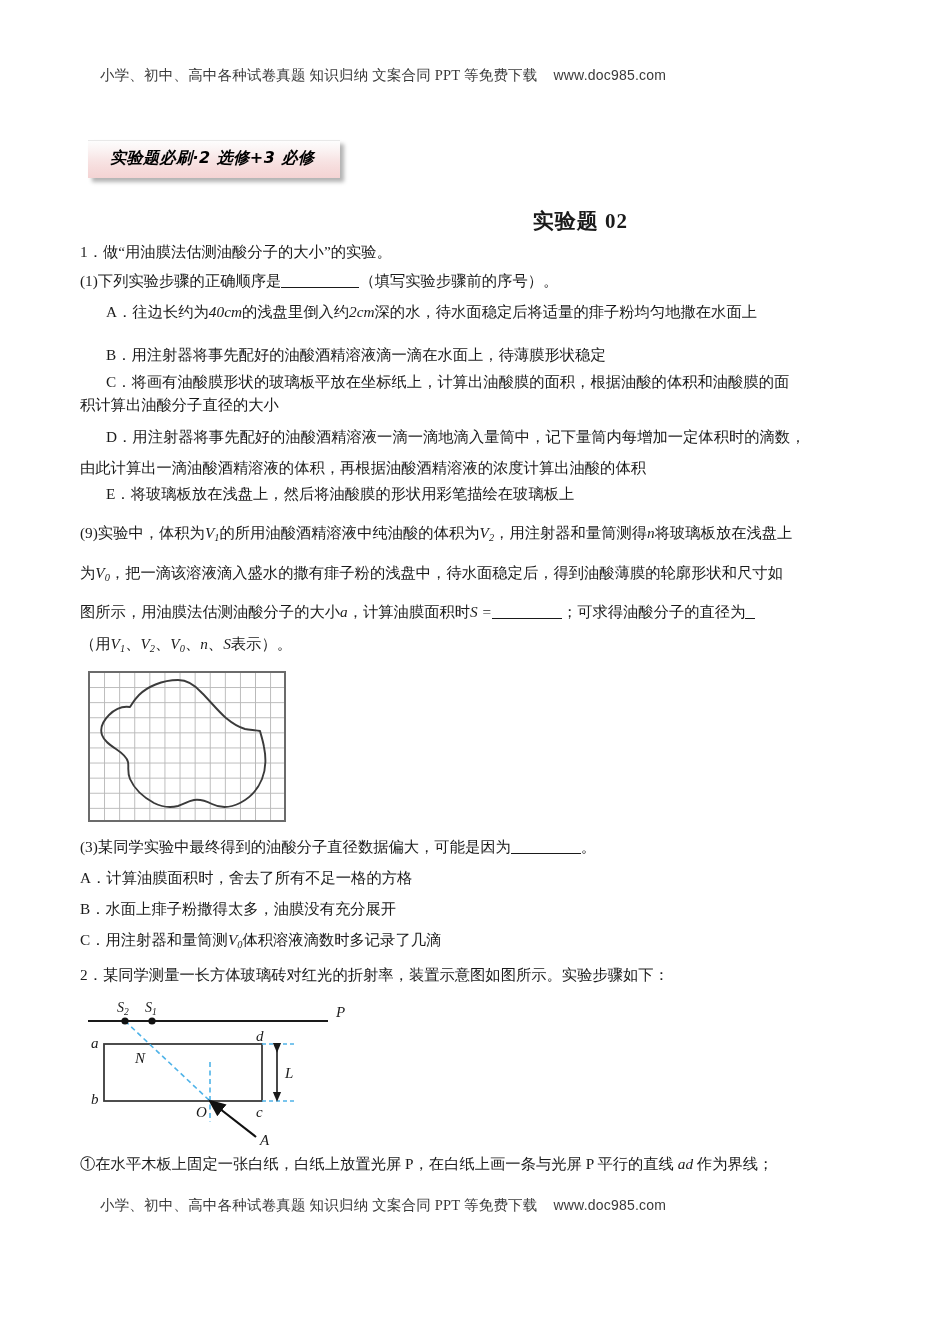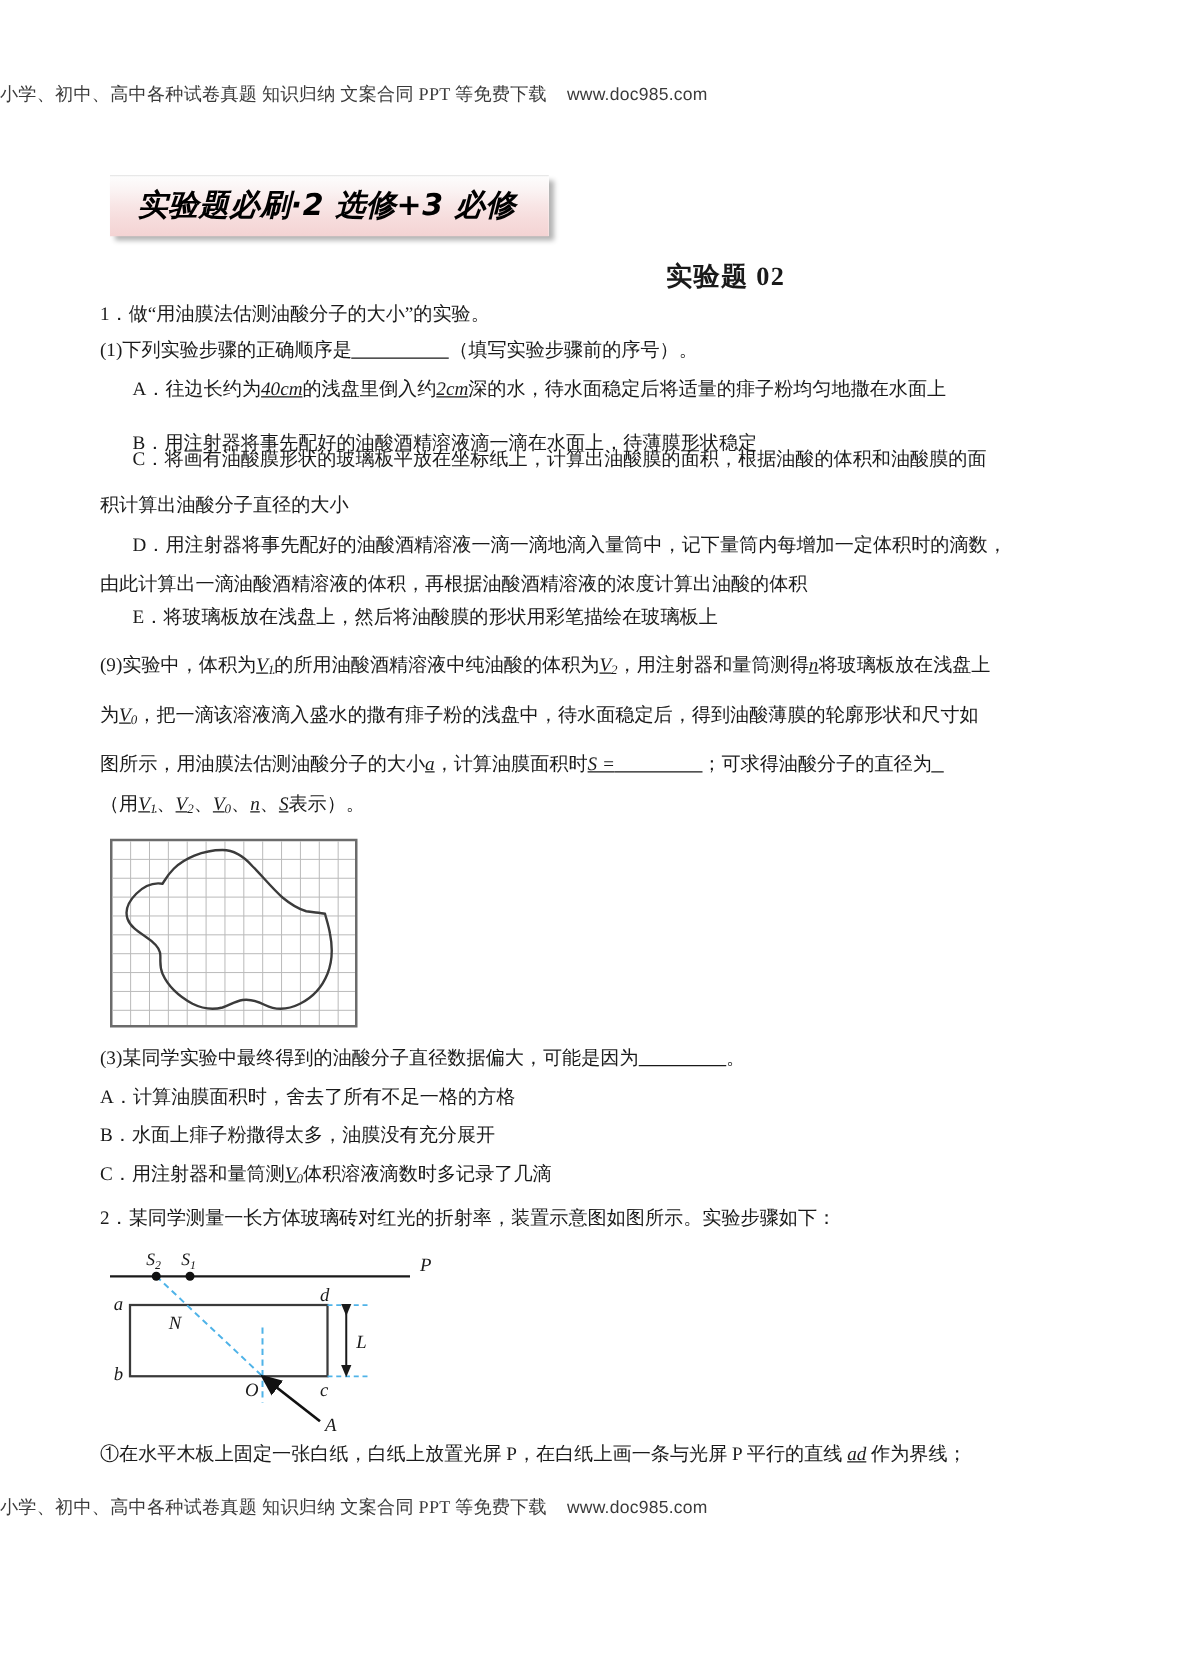--- a/index.html
+++ b/index.html
@@ -20,21 +20,21 @@
     width: 950px;
     height: 1344px;
     box-sizing: border-box;
   }
 
   
   .wm {
     position: absolute;
     left: 0;
     width: 766px;
-    text-align: left;
+    text-align: center;
     font-family: "Liberation Serif", "DejaVu Serif", serif;
     font-size: 14.5px;
     color: #3a3a3a;
     letter-spacing: 0.2px;
     white-space: nowrap;
   }
   .wm .url {
     font-family: "Liberation Sans", "DejaVu Sans", sans-serif;
     font-size: 14px;
     margin-left: 16px;
@@ -55,21 +55,21 @@
     background: linear-gradient(to bottom,
                 #fdfdfd 0%, #fbf4f4 22%,
                 #f8e6e6 48%, #f6dcdc 72%, #f4d3d3 100%);
     box-shadow: 4px 4px 4px rgba(0,0,0,0.30);
     border-top: 1px solid #e8e8e8;
   }
   .banner-text {
     font-family: "DejaVu Sans", "Liberation Sans", sans-serif;
     font-weight: bold;
     font-style: italic;
-    font-size: 24px;
+    font-size: 16px;
     color: #000;
     letter-spacing: 0.5px;
     white-space: nowrap;
   }
 
   
   .doc-title {
     position: absolute;
     left: 0;
     top: 207px;
@@ -89,21 +89,20 @@
     line-height: 1.56;
     text-align: left;
   }
   .ln { white-space: nowrap; }
   .indent { padding-left: 26px; }
 
   
   i.v {
     font-style: italic;
     font-family: "Liberation Serif", "DejaVu Serif", serif;
-    text-decoration: underline;
   }
   sub { font-size: 0.68em; vertical-align: -0.25em; }
   .unit { font-style: normal; }
   .blank {
     display: inline-block;
     border-bottom: 1.2px solid #1a1a1a;
     width: 78px;
     height: 0.95em;
     vertical-align: -0.15em;
   }
@@ -174,21 +173,21 @@
       <span>A．</span><span>往边长约为</span><i class="v unit">40cm</i><span>的浅盘里倒入约</span><i class="v unit">2cm</i><span>深的水，待水面稳定后将适量的痱子粉均匀地撒在水面上</span>
     </div>
   </div>
 
   <div class="blk indent" style="top:331px;margin-top:12px;">
     <div class="ln">
       <span>B．</span><span>用注射器将事先配好的油酸酒精溶液滴一滴在水面上，待薄膜形状稳定</span>
     </div>
   </div>
 
-  <div class="blk indent" style="top:356px;">
+  <div class="blk indent" style="top:370px;">
     <div class="ln">
       <span>C．</span><span>将画有油酸膜形状的玻璃板平放在坐标纸上，计算出油酸膜的面积，根据油酸的体积和油酸膜的面</span>
     </div>
   </div>
   <div class="blk" style="top:393px;">
     <div class="ln">积计算出油酸分子直径的大小</div>
   </div>
 
   <div class="blk indent" style="top:425px;">
     <div class="ln">

